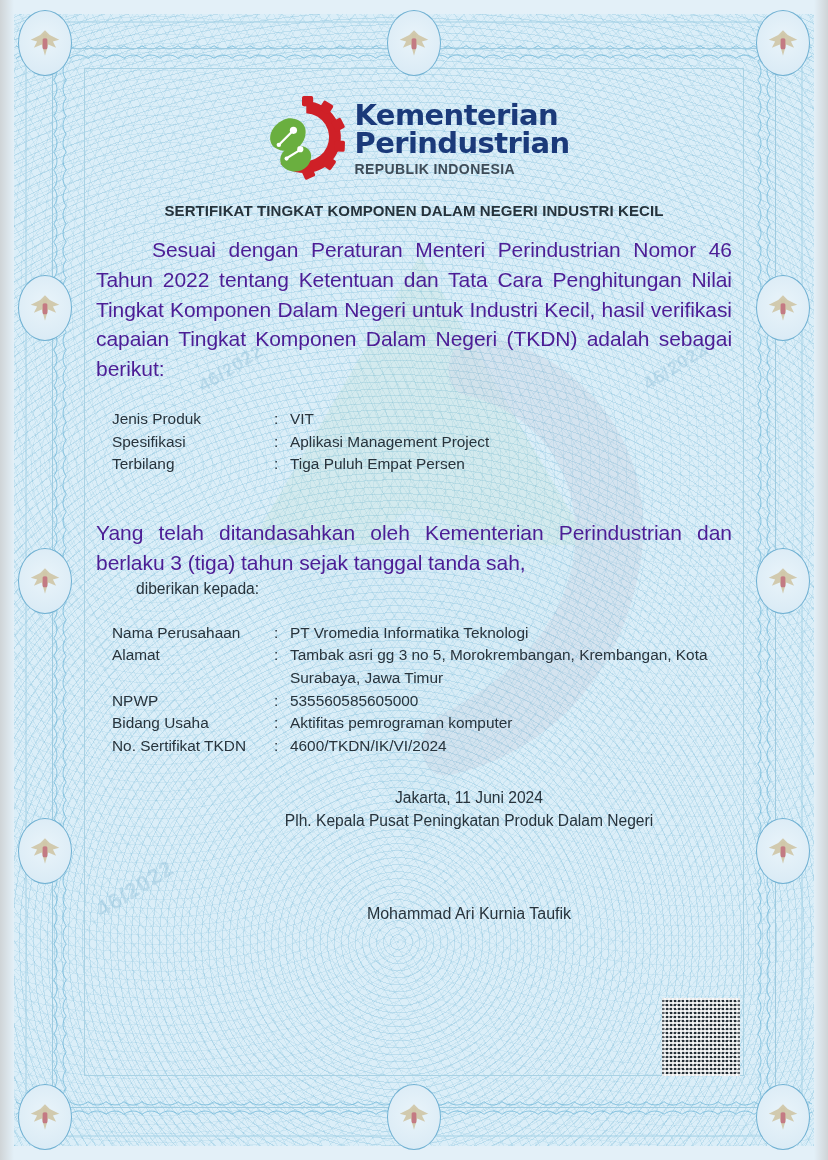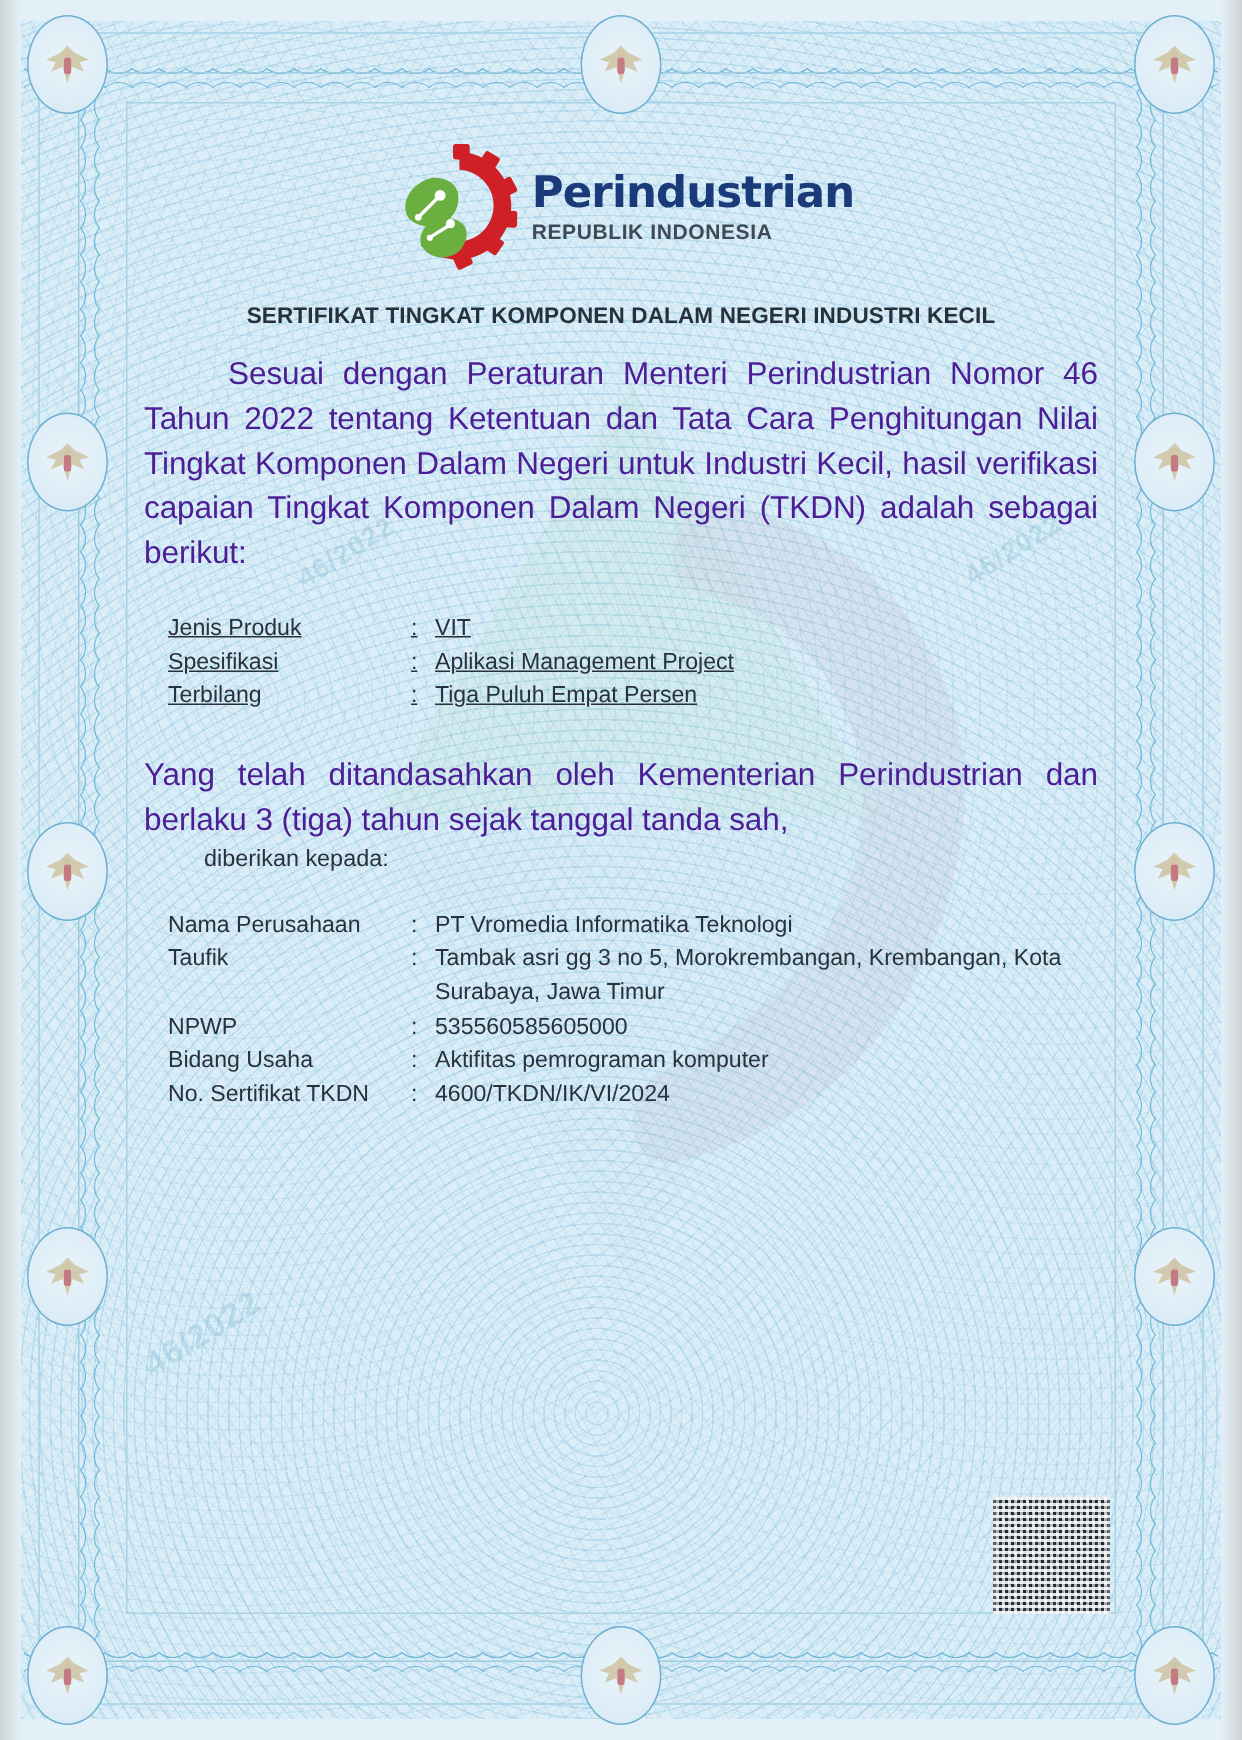--- a/index.html
+++ b/index.html
@@ -135,21 +135,21 @@
   
   .kv-table { width: 100%; border-collapse: collapse; }
   .kv-table td {
     font-size: 15.4px; line-height: 1.47; color: #27333c;
     vertical-align: top; padding: 0;
   }
   .kv-key { width: 178px; padding-left: 16px !important; white-space: nowrap; }
   .kv-colon { width: 16px; }
   .kv-val { padding-right: 4px !important; }
 
-  #product-block { margin-top: 24px; margin-bottom: 26px; text-decoration: underline; }
+  #product-block { margin-top: 24px; margin-bottom: 42px; }
   #company-block { margin-top: 24px; }
   #company-block .kv-key { width: 178px; }
 
   #granted-line {
     text-align: left; font-size: 15.6px; color: #27333c;
     margin-top: 2px; padding-left: 40px;
   }
 
   #signature-block {
     margin-top: 30px; text-align: center; padding-left: 110px;
@@ -352,20 +352,21 @@
         <g stroke="#ffffff" stroke-width="2.6" fill="none" stroke-linecap="round">
           <path d="M24 56 L38 42"></path>
             <path d="M33 72 L46 64"></path>
         </g>
         <circle cx="40" cy="40" r="4.2" fill="#ffffff"></circle>
         <circle cx="48" cy="62" r="3.6" fill="#ffffff"></circle>
         <circle cx="23" cy="57" r="2.6" fill="#ffffff"></circle>
         <circle cx="32" cy="73" r="2.4" fill="#ffffff"></circle>
       </svg>
       <div id="ministry-wordmark">
+        <span id="ministry-line1">Kementerian</span>
         <span id="ministry-line2">Perindustrian</span>
         <span id="ministry-line3">REPUBLIK INDONESIA</span>
       </div>
     </div>
 
     <div id="certificate-title">SERTIFIKAT TINGKAT KOMPONEN DALAM NEGERI INDUSTRI KECIL</div>
 
     <p class="para" id="intro-paragraph">Sesuai dengan Peraturan Menteri Perindustrian Nomor 46 Tahun 2022 tentang Ketentuan dan Tata Cara Penghitungan Nilai Tingkat Komponen Dalam Negeri untuk Industri Kecil, hasil verifikasi capaian Tingkat Komponen Dalam Negeri (TKDN) adalah sebagai berikut:</p>
 
     <table class="kv-table" id="product-block">
@@ -392,21 +393,21 @@
     <div id="granted-line">diberikan kepada:</div>
 
     <table class="kv-table" id="company-block">
       <tbody>
         <tr>
           <td class="kv-key">Nama Perusahaan</td>
           <td class="kv-colon">:</td>
           <td class="kv-val">PT Vromedia Informatika Teknologi</td>
         </tr>
         <tr>
-          <td class="kv-key">Taufik</td>
+          <td class="kv-key">Alamat</td>
           <td class="kv-colon">:</td>
           <td class="kv-val">Tambak asri gg 3 no 5, Morokrembangan, Krembangan, Kota Surabaya, Jawa Timur</td>
         </tr>
         <tr>
           <td class="kv-key">NPWP</td>
           <td class="kv-colon">:</td>
           <td class="kv-val">535560585605000</td>
         </tr>
         <tr>
           <td class="kv-key">Bidang Usaha</td>
@@ -414,18 +415,23 @@
           <td class="kv-val">Aktifitas pemrograman komputer</td>
         </tr>
         <tr>
           <td class="kv-key">No. Sertifikat TKDN</td>
           <td class="kv-colon">:</td>
           <td class="kv-val">4600/TKDN/IK/VI/2024</td>
         </tr>
       </tbody>
     </table>
 
+    <div id="signature-block">
+      <div id="sig-place-date">Jakarta, 11 Juni 2024</div>
+      <div id="sig-position">Plh. Kepala Pusat Peningkatan Produk Dalam Negeri</div>
+      <div id="sig-name">Mohammad Ari Kurnia Taufik</div>
+    </div>
 
   </div>
 
   <div id="qr-code"></div>
 
 </div>
 
 </body></html>

